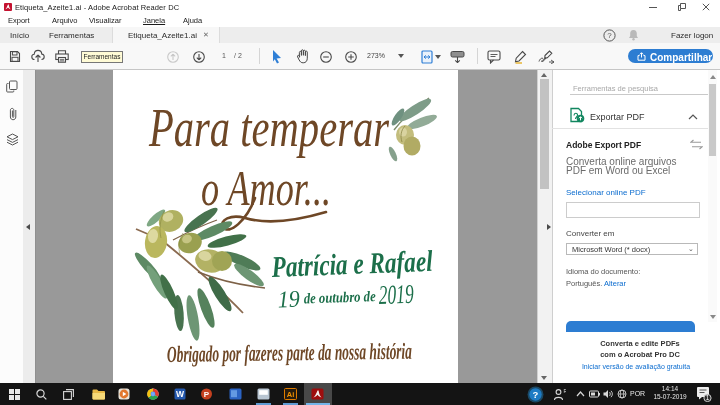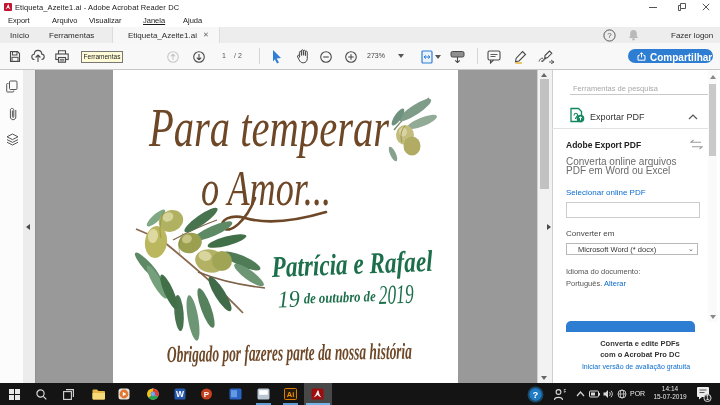--- a/index.html
+++ b/index.html
@@ -254,21 +254,21 @@
   <div class="abs" style="left:590px;top:112px;font-size:9px;color:#333">Exportar PDF</div>
   <svg class="abs" style="left:688px;top:114px" width="10" height="6" viewBox="0 0 10 6">
       <path d="M1 5 L5 1 L9 5" fill="none" stroke="#555" stroke-width="1.2"></path>
     </svg>
   <div class="abs" style="left:552px;top:128px;width:156px;height:1px;background:#e2e2e2"></div>
   <div class="abs" style="left:566px;top:140px;font-size:8.5px;font-weight:bold;color:#222">Adobe Export PDF</div>
   <div class="abs" style="left:566px;top:157px;font-size:10px;color:#6b6b6b;line-height:9px;width:130px">Converta online arquivos PDF em Word ou Excel</div>
   <div class="abs" style="left:566px;top:188px;font-size:8px;color:#0b6ccf">Selecionar online PDF</div>
   <div class="abs" style="left:566px;top:202px;width:132px;height:14px;border:1px solid #ccc;background:#fff"></div>
   <div class="abs" style="left:566px;top:229px;font-size:8px;color:#444">Converter em</div>
-  <div class="abs" style="left:566px;top:243px;width:132px;height:12px;border:1px solid #b9b9b9;background:#fff;font-size:7.5px;color:#333;line-height:12px;padding-left:11px;box-sizing:border-box">Microsoft Word (* docx)</div>
+  <div class="abs" style="left:566px;top:243px;width:132px;height:12px;border:1px solid #b9b9b9;background:#fff;font-size:7.5px;color:#333;line-height:12px;padding-left:5px;box-sizing:border-box">Microsoft Word (* docx)</div>
   <div class="abs" style="left:688px;top:245px;font-size:7px;color:#555">⌄</div>
   <div class="abs" style="left:566px;top:267px;font-size:7.5px;color:#555">Idioma do documento:</div>
   <div class="abs" style="left:566px;top:279px;font-size:7.5px;color:#555">Português. <span style="color:#0b6ccf">Alterar</span></div>
   <div class="abs" style="left:566px;top:321px;width:129px;height:11px;background:#2d7dd2;border-radius:5px 5px 0 0"></div>
   <div class="abs" style="left:564px;top:338px;width:152px;text-align:center;font-size:7.5px;font-weight:bold;color:#333;line-height:11px">Converta e edite PDFs<br>com o Acrobat Pro DC</div>
   <div class="abs" style="left:560px;top:363px;width:152px;text-align:center;font-size:7px;color:#0b6ccf">Iniciar versão de avaliação gratuita</div>
   <div class="abs" id="rpscroll"></div>
   <div class="abs" id="rpthumb"></div>
 
   <div class="abs" style="left:710px;top:75px;width:0;height:0;border-left:3px solid transparent;border-right:3px solid transparent;border-bottom:4px solid #888"></div>

